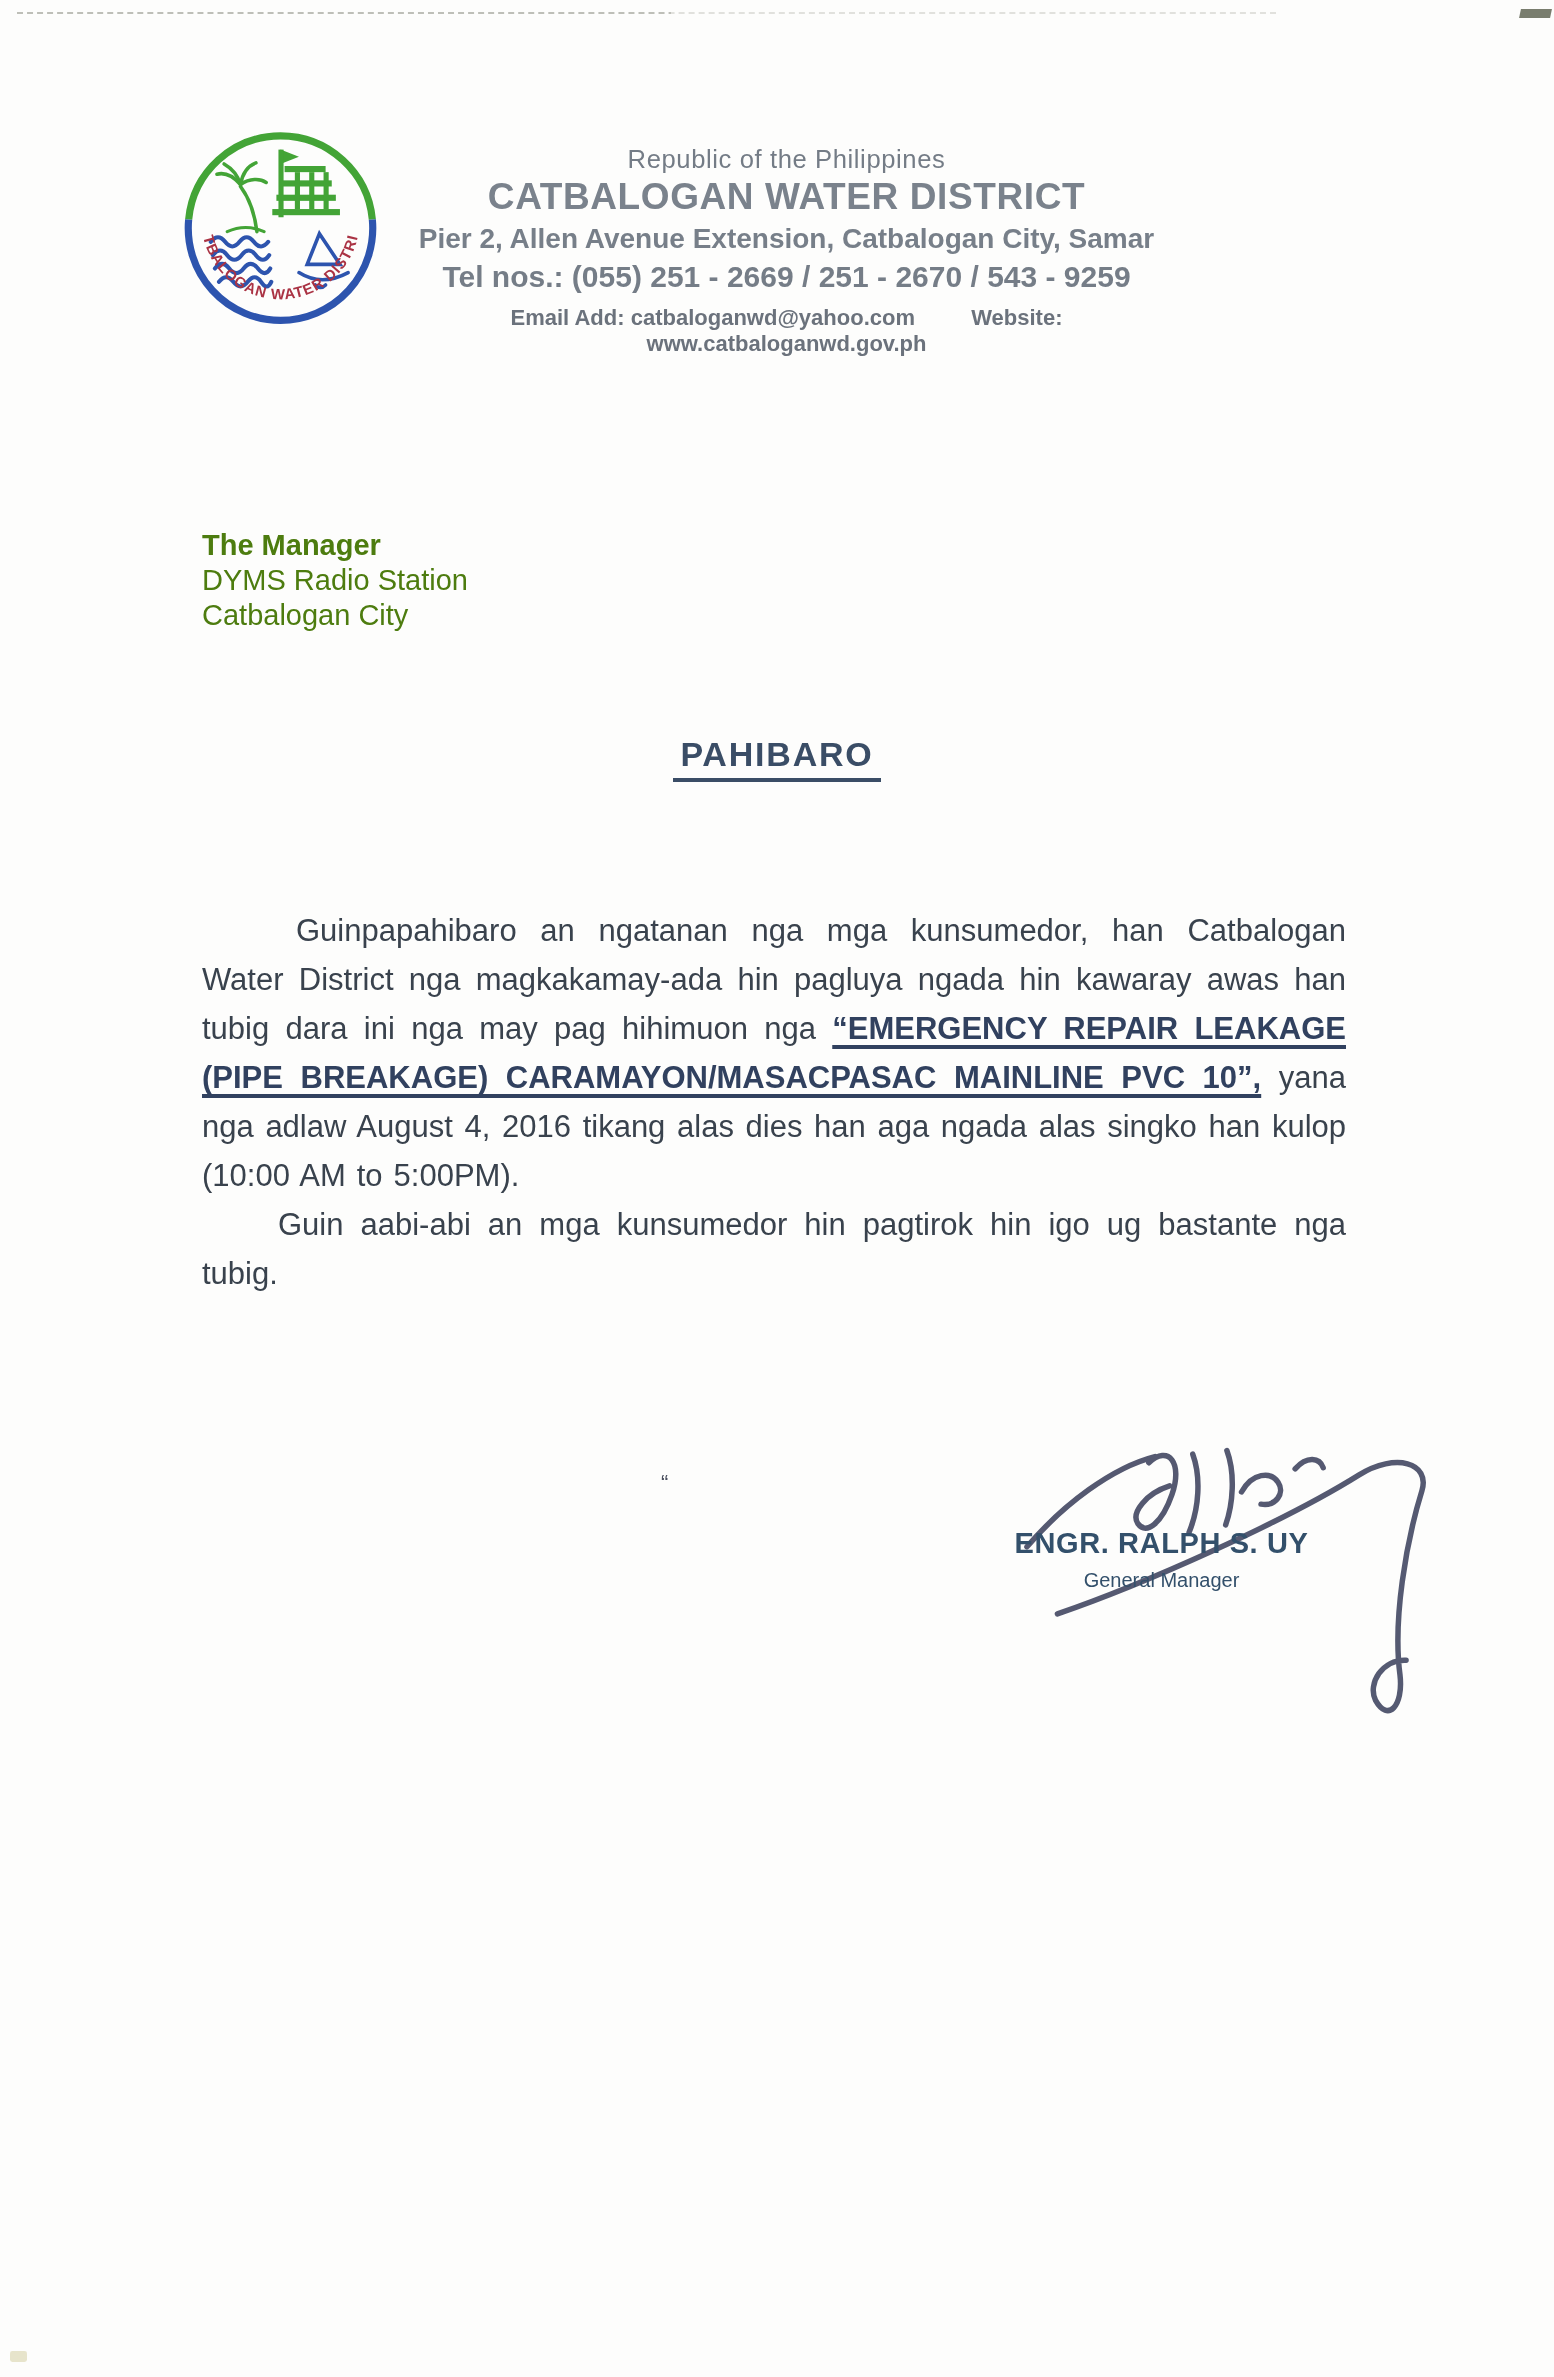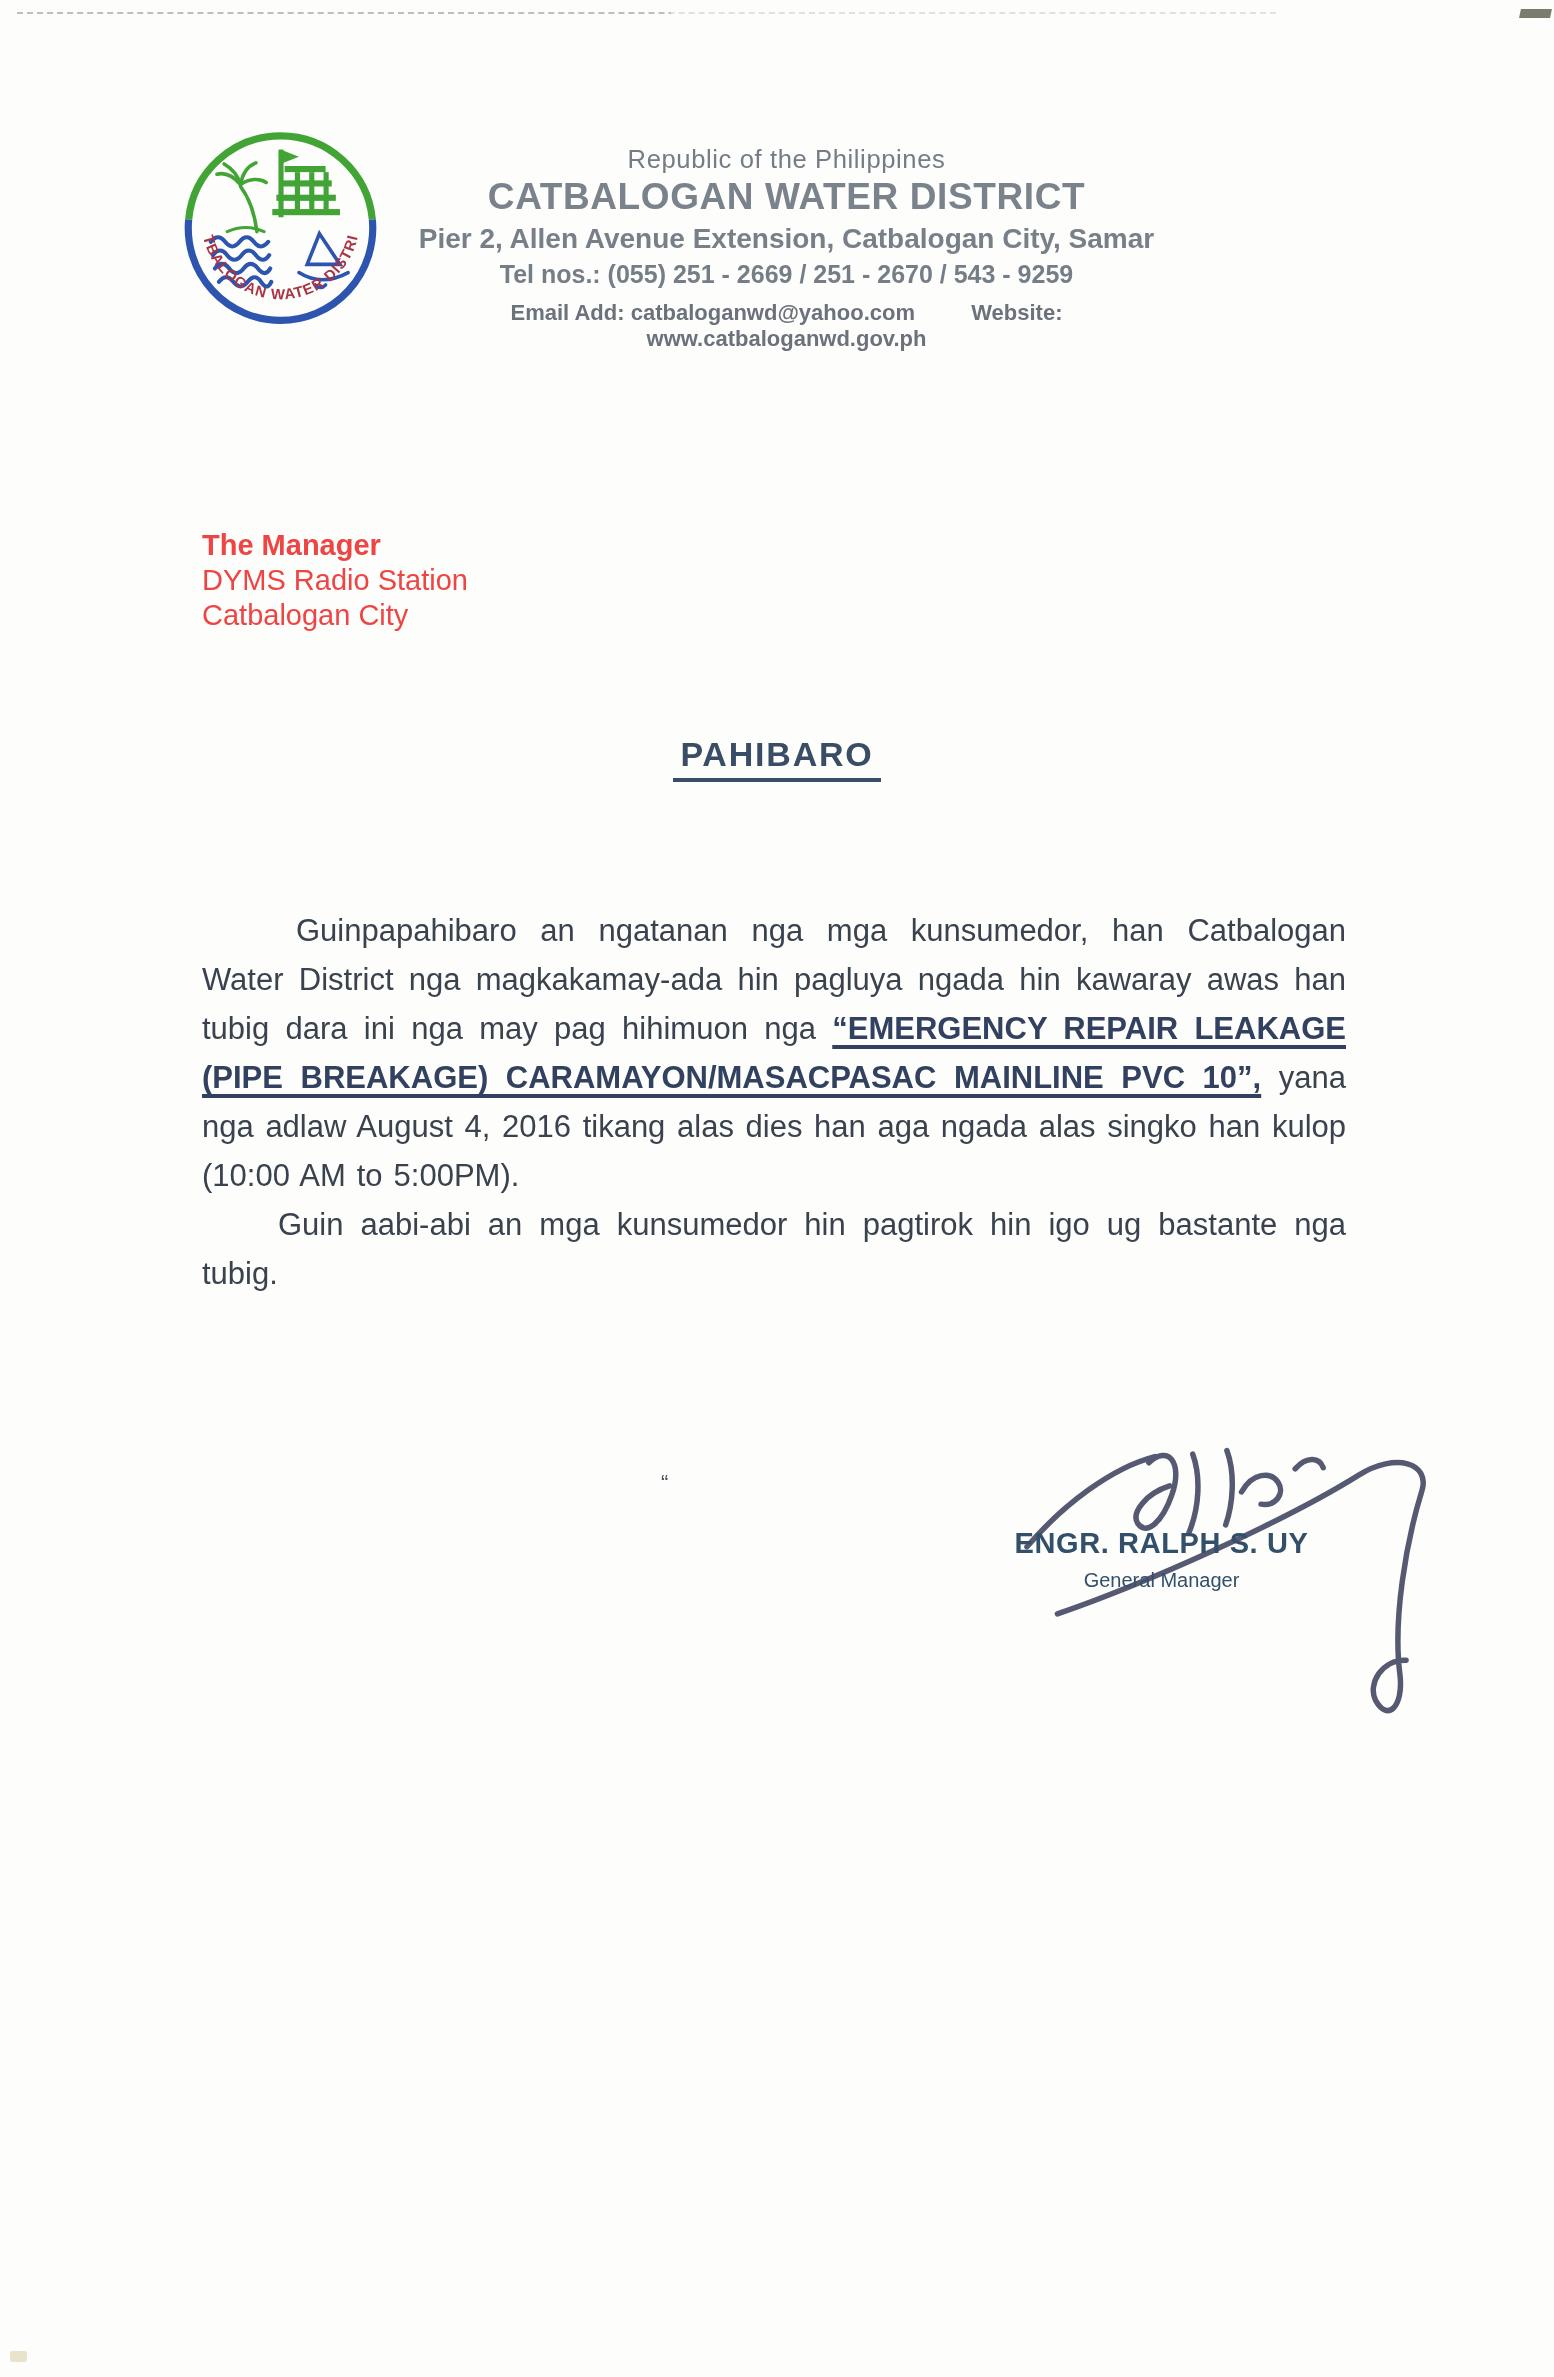--- a/index.html
+++ b/index.html
@@ -19,31 +19,31 @@
   .bottom-left-mark { position:absolute; left:9.8px; top:2351px; width:17px; height:11px;
     background:#d6d0a2; opacity:.55; border-radius:2.4px; }
 
   
   .seal { position:absolute; left:178px; top:125px; width:205px; height:205px; }
   .letterhead { position:absolute; left:378px; top:145px; width:817px; text-align:center;
     color:#747c86; }
   .hdr-republic { font-size:25.6px; letter-spacing:0.6px; }
   .hdr-org { font-size:37px; font-weight:bold; letter-spacing:0.6px; margin-top:2.4px; color:#7a828c; }
   .hdr-address { font-size:28px; font-weight:bold; margin-top:5px; color:#777f89; }
-  .hdr-tel { font-size:25px; font-weight:bold; margin-top:4.9px; color:#757d87; }
+  .hdr-tel { font-size:30px; font-weight:bold; margin-top:4.9px; color:#757d87; }
   .hdr-email { font-size:22px; font-weight:bold; margin-top:11px; color:#6b727c; }
   .hdr-gap { display:inline-block; width:44px; }
 
   
   .bulletin { position:absolute; left:1000px; top:396px; width:335px; text-align:center;
     font-family:"Liberation Serif", serif; font-size:27.4px; line-height:34px; color:#262b33; }
 
   
   .addressee { position:absolute; left:202px; top:528px; font-size:29px; line-height:35px;
-    color:#ef4444; }
+    color:#4d7c0f; }
   .addressee .bold { font-weight:bold; }
 
   
   .title-wrap { position:absolute; left:0; top:735px; width:1554px; text-align:center; }
   .doc-title { display:inline-block; font-size:34px; font-weight:bold; letter-spacing:1.8px;
     color:#3a4d66; border-bottom:4.9px solid #3a4d66; padding:0 7.3px 3.7px 7.3px; }
 
   
   .body-text { position:absolute; left:202px; top:906px; width:1144px;
     font-size:31px; line-height:49px; color:#39424d; text-align:justify; word-spacing:2.4px; }

